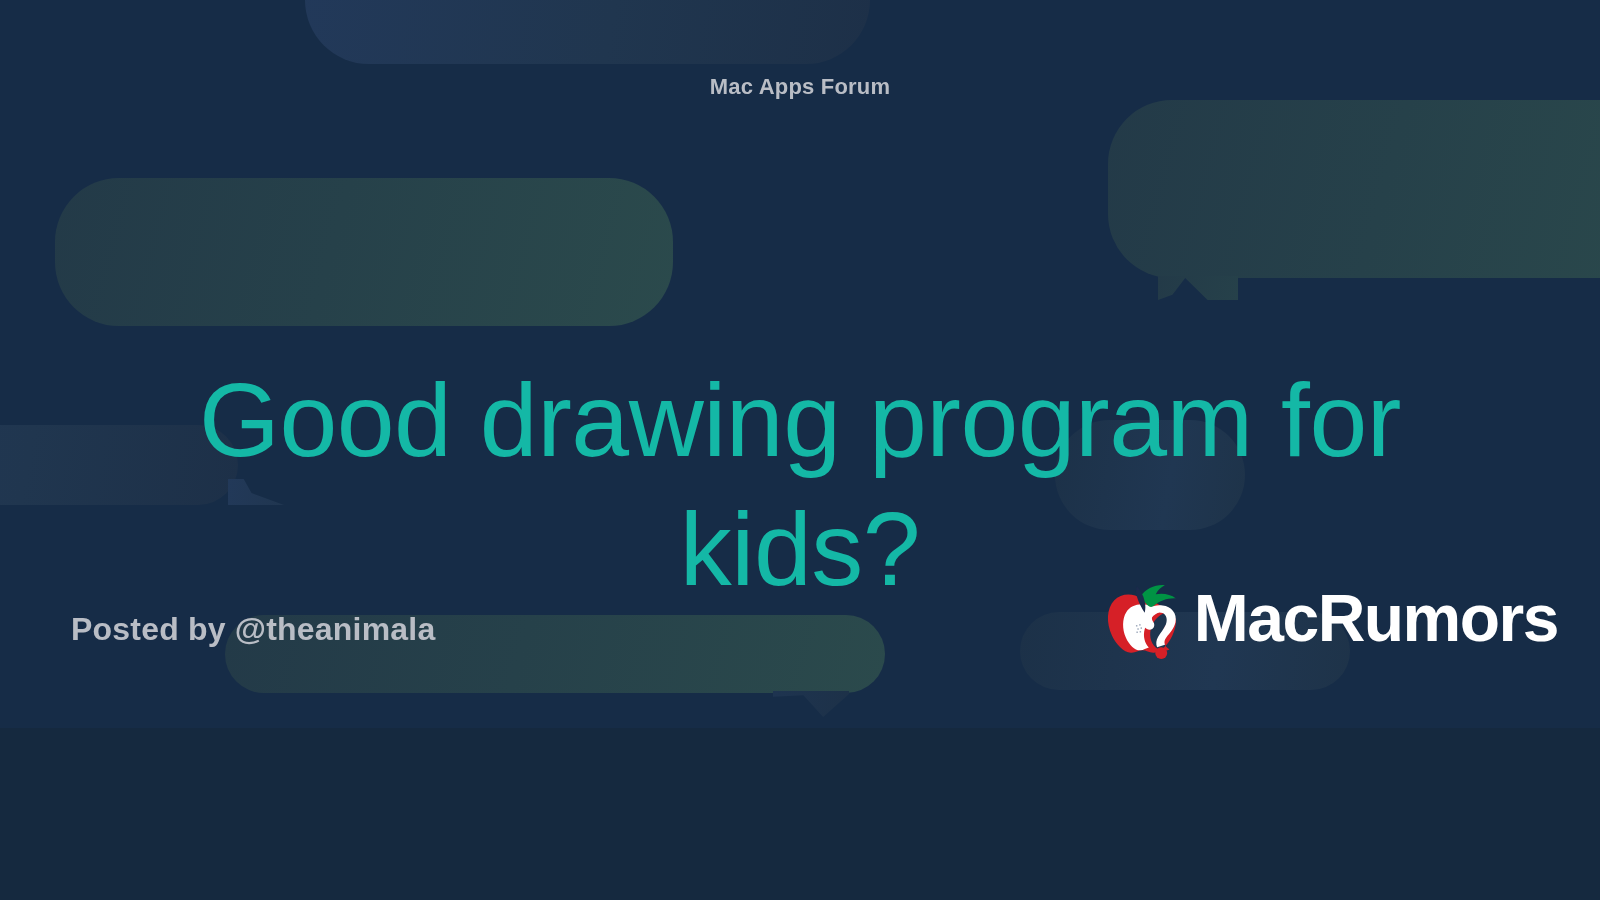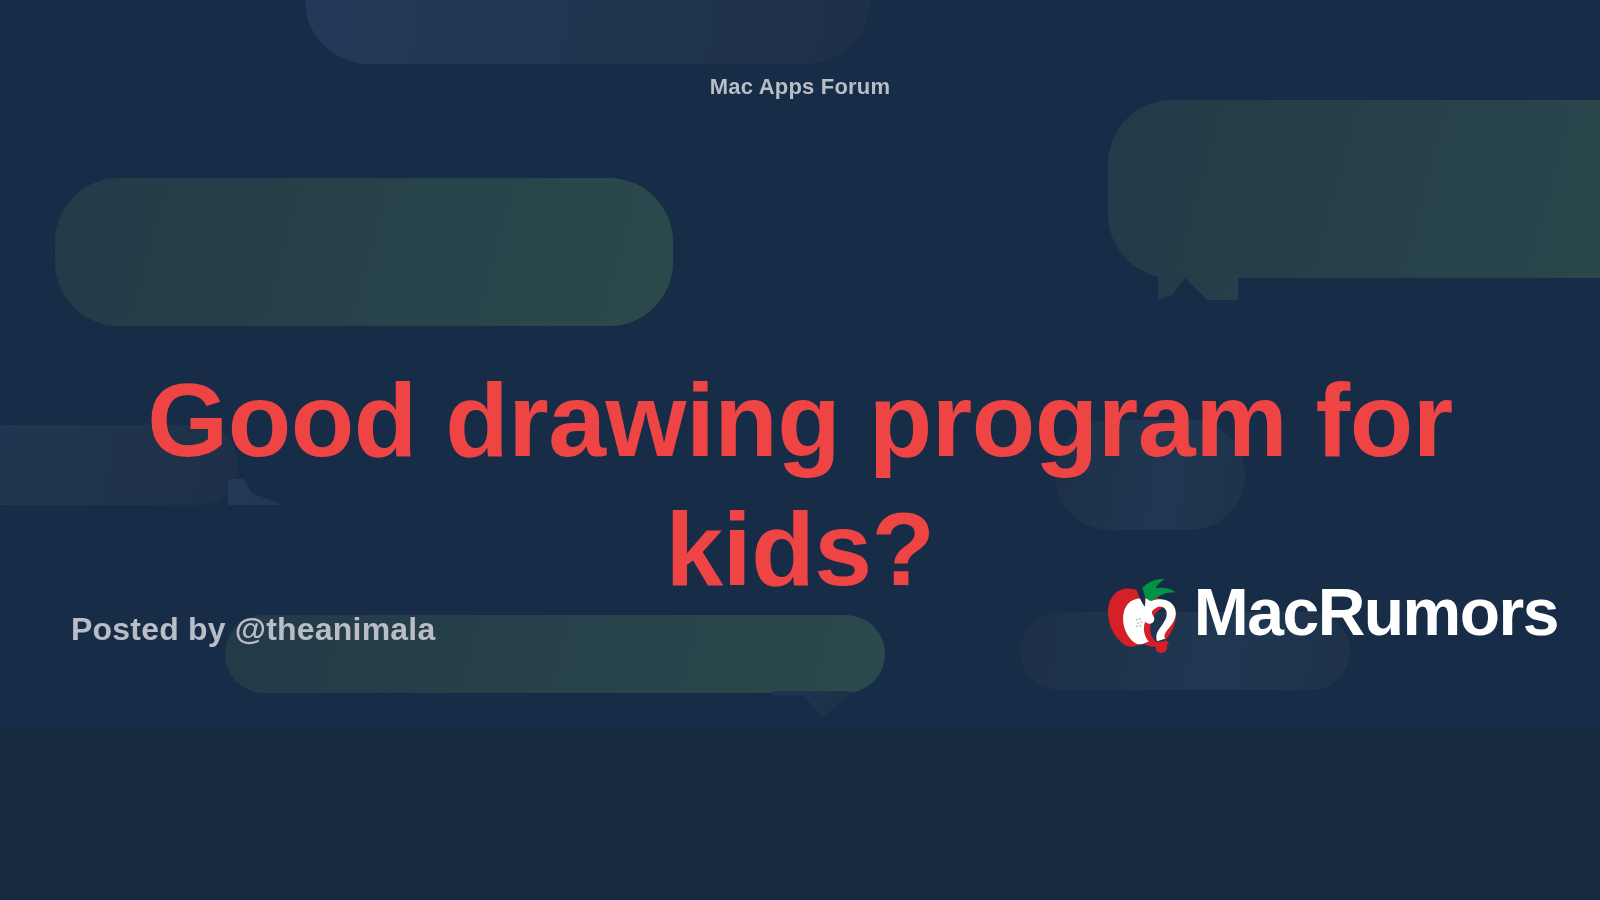--- a/index.html
+++ b/index.html
@@ -87,40 +87,40 @@
   }
 
   .thread-title {
     position: absolute;
     left: 90px;
     right: 90px;
     top: 286px;
     text-align: center;
     font-size: 104px;
     line-height: 1.24;
-    font-weight: bold;
-    color: #ef4444;
+    font-weight: normal;
+    color: #14b8a6;
     letter-spacing: -0.5px;
   }
 
   .posted-by {
     position: absolute;
     left: 48px;
     bottom: 80px;
     font-size: 32px;
     font-weight: bold;
     color: #b9bdc5;
     letter-spacing: 0.2px;
     margin-left: 23px;
   }
 
   .brand {
     position: absolute;
     right: 42px;
-    bottom: 68px;
+    bottom: 62px;
     display: flex;
     align-items: center;
     gap: 6px;
   }
   .brand-mark { width: 94px; height: 92px; display: block; }
   .brand-word {
     font-size: 66px;
     font-weight: bold;
     color: #ffffff;
     letter-spacing: -1.5px;

